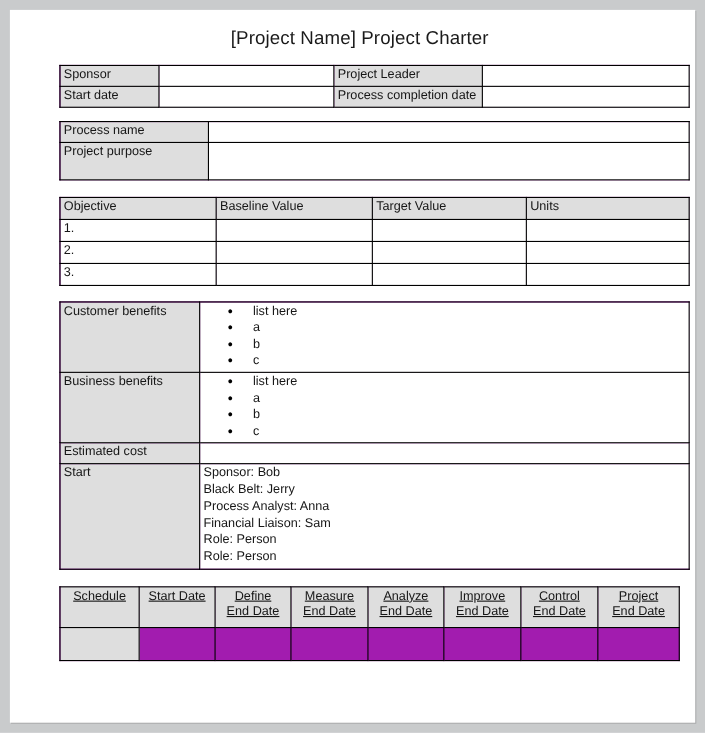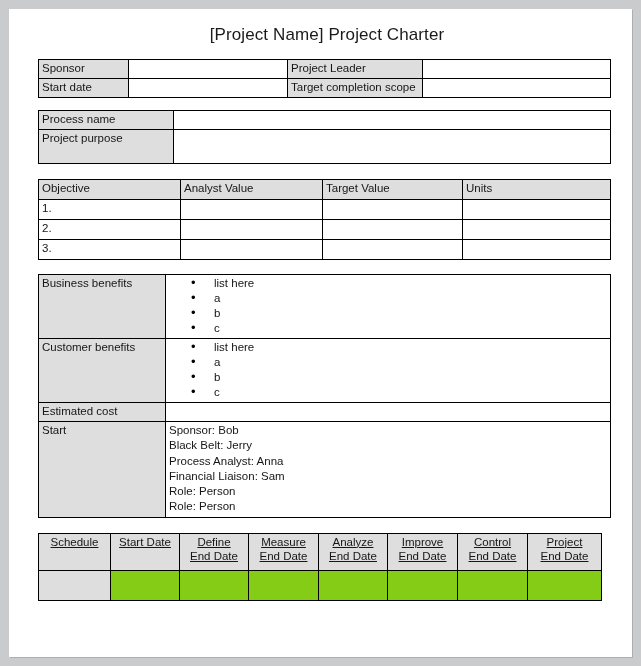--- a/index.html
+++ b/index.html
@@ -38,22 +38,22 @@
     margin-top: 16px;
     margin-bottom: 0;
     letter-spacing: 0.1px;
     font-weight: normal;
     padding-left: 13px;
   }
 
   table.charter {
     border-collapse: collapse;
     table-layout: fixed;
-    margin-left: 29px;
-    background: #84cc16;
+    margin-left: 45px;
+    background: #a21caf;
   }
   table.charter td {
     border: 1px solid #000000;
     font-size: 11.5px;
     color: #161616;
     padding: 1px 3px 2px 3px;
     vertical-align: top;
     line-height: 14px;
   }
   td.lbl {
@@ -135,21 +135,21 @@
     <tbody>
       <tr>
         <td class="lbl">Sponsor</td>
         <td class="val"></td>
         <td class="lbl">Project Leader</td>
         <td class="val"></td>
       </tr>
       <tr>
         <td class="lbl">Start date</td>
         <td class="val"></td>
-        <td class="lbl">Target completion scope</td>
+        <td class="lbl">Process completion date</td>
         <td class="val"></td>
       </tr>
     </tbody>
   </table>
 
   <table class="charter t-process">
     <colgroup>
       <col style="width:135px">
       <col style="width:437px">
     </colgroup>
@@ -168,21 +168,21 @@
   <table class="charter t-obj">
     <colgroup>
       <col style="width:142px">
       <col style="width:142px">
       <col style="width:140px">
       <col style="width:148px">
     </colgroup>
     <tbody>
       <tr>
         <td class="lbl">Objective</td>
-        <td class="lbl">Analyst Value</td>
+        <td class="lbl">Baseline Value</td>
         <td class="lbl">Target Value</td>
         <td class="lbl">Units</td>
       </tr>
       <tr>
         <td class="val">1.</td>
         <td class="val"></td>
         <td class="val"></td>
         <td class="val"></td>
       </tr>
       <tr>
@@ -200,32 +200,32 @@
     </tbody>
   </table>
 
   <table class="charter t-team">
     <colgroup>
       <col style="width:127px">
       <col style="width:445px">
     </colgroup>
     <tbody>
       <tr>
-        <td class="lbl" style="height:57px">Business benefits</td>
+        <td class="lbl" style="height:57px">Customer benefits</td>
         <td class="val">
           <ul class="blist">
             <li>list here</li>
             <li>a</li>
             <li>b</li>
             <li>c</li>
           </ul>
         </td>
       </tr>
       <tr>
-        <td class="lbl" style="height:57px">Customer benefits</td>
+        <td class="lbl" style="height:57px">Business benefits</td>
         <td class="val">
           <ul class="blist">
             <li>list here</li>
             <li>a</li>
             <li>b</li>
             <li>c</li>
           </ul>
         </td>
       </tr>
       <tr>

